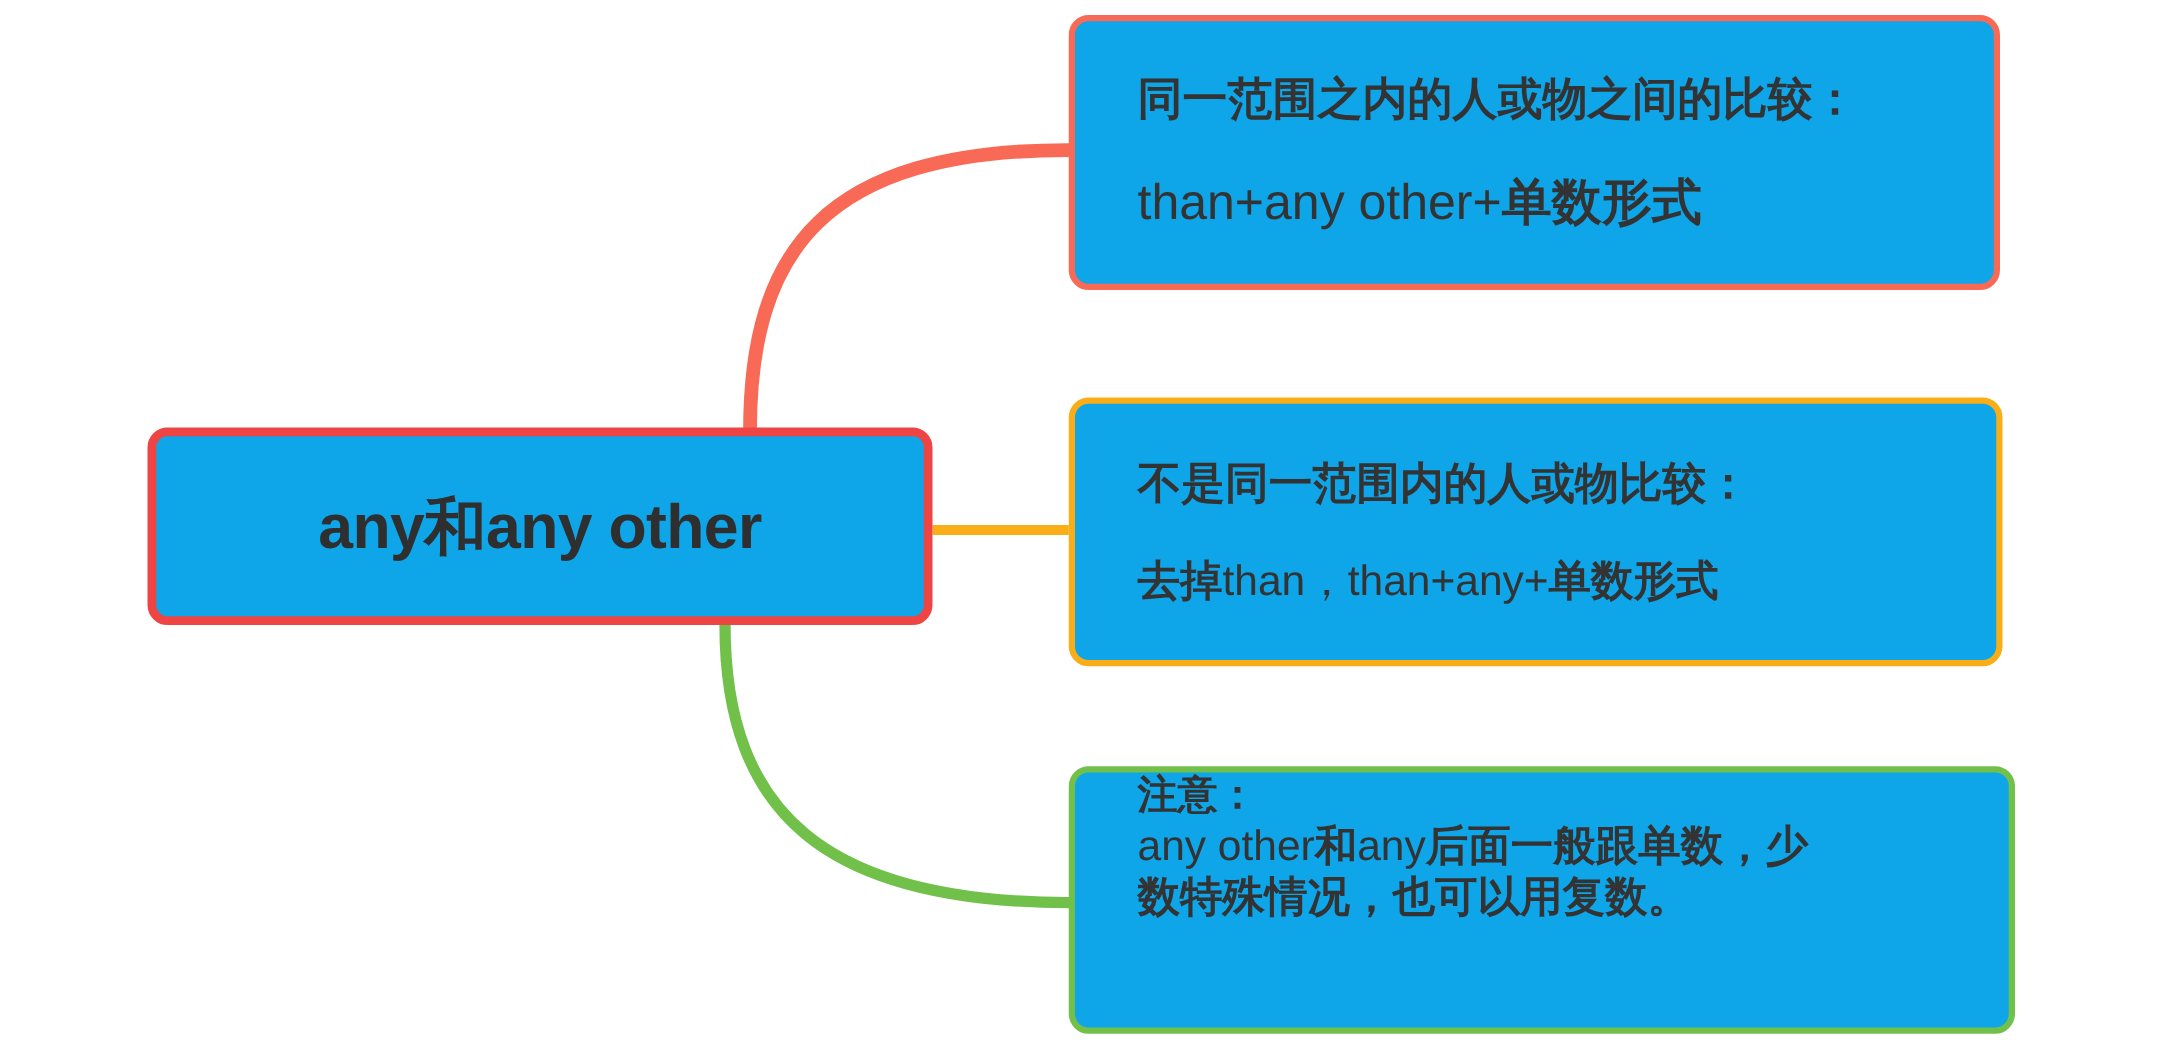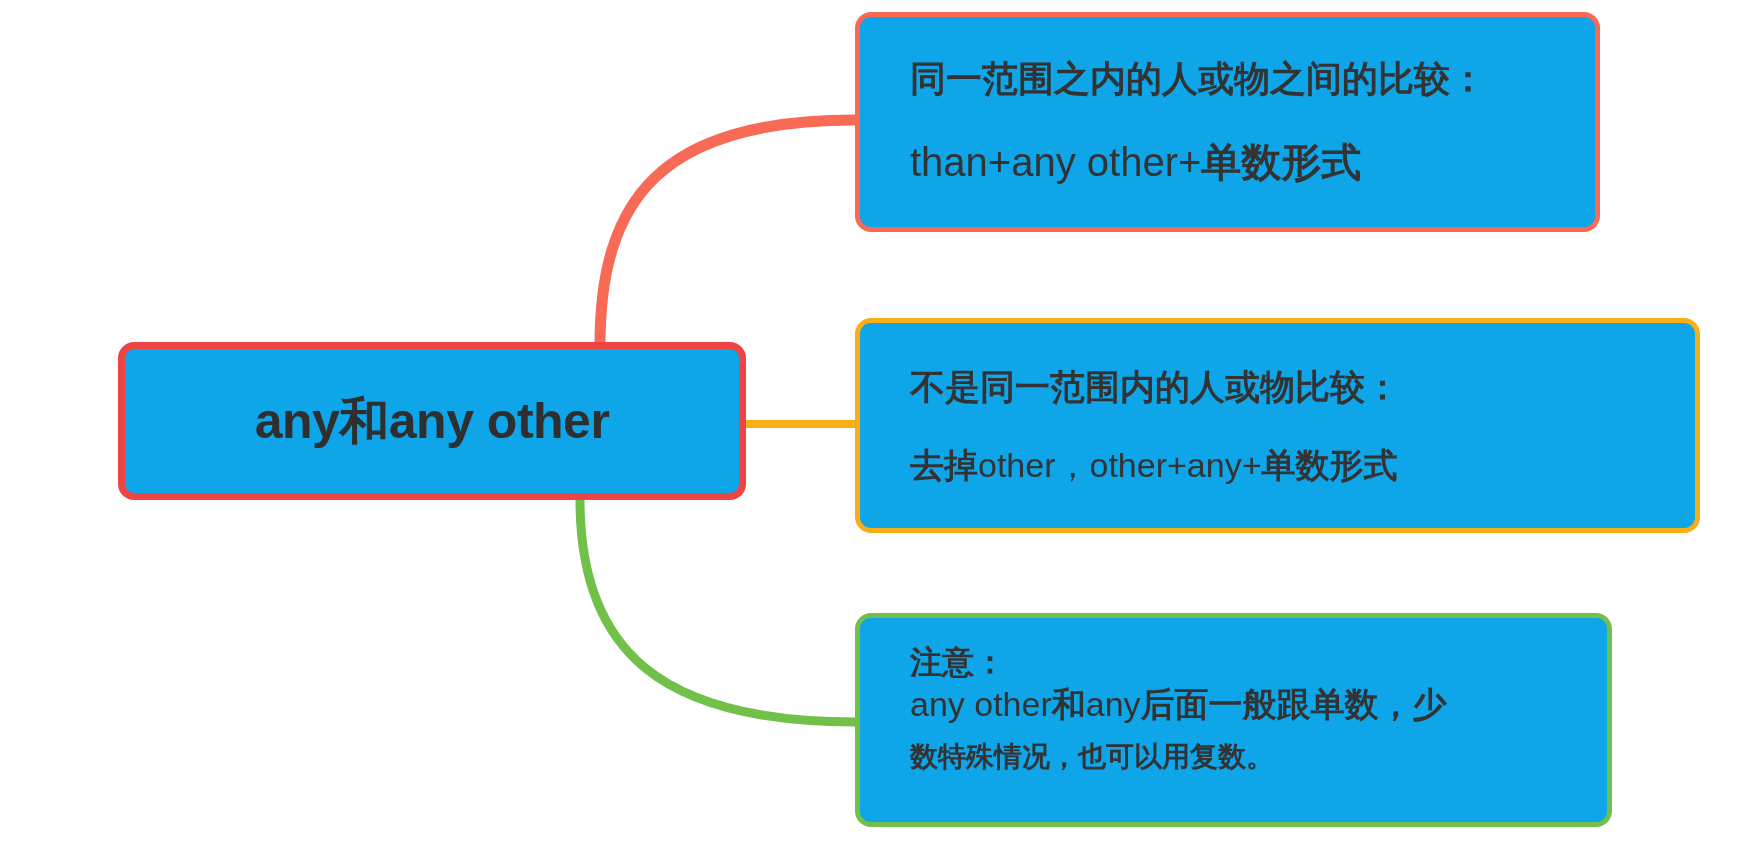--- a/index.html
+++ b/index.html
@@ -63,49 +63,48 @@
   .branch-red {
     left: 855px;
     top: 12px;
     width: 745px;
     height: 220px;
     border-color: #f86a56;
   }
   .branch-orange {
     left: 855px;
     top: 318px;
-    width: 845px;
+    width: 747px;
     height: 215px;
     border-color: #f9ae17;
   }
   .branch-green {
     left: 855px;
     top: 613px;
     width: 757px;
     height: 214px;
     border-color: #70c04a;
     justify-content: flex-start;
-    padding-top: 27px;
   }
 
   .line {
     color: #333333;
     white-space: nowrap;
     line-height: 1.12;
   }
 
   .s-red-1 { font-size: 36px; font-weight: bold; margin-bottom: 40px; }
   .s-red-2 { font-size: 40px; }
 
   .s-orange-1 { font-size: 35px; font-weight: bold; margin-bottom: 40px; }
   .s-orange-2 { font-size: 34px; }
 
   .s-green-1 { font-size: 32px; font-weight: bold; margin-bottom: 4px; }
-  .s-green-2 { font-size: 34px; margin-bottom: 18px; }
-  .s-green-3 { font-size: 28px; font-weight: bold; }
+  .s-green-2 { font-size: 34px; margin-bottom: 3px; }
+  .s-green-3 { font-size: 34px; font-weight: bold; }
 
   .mixed-bold { font-weight: bold; }
   .mixed-reg  { font-weight: normal; }
 </style>
 </head>
 <body>
 
 <div id="canvas">
 
   <svg id="connectors" viewBox="0 0 1747 845" xmlns="http://www.w3.org/2000/svg">
@@ -124,21 +123,21 @@
   <div class="node branch-node branch-red">
     <div class="line s-red-1">同一范围之内的人或物之间的比较：</div>
     <div class="line s-red-2">
       <span class="mixed-reg">than+any other+</span><span class="mixed-bold">单数形式</span>
     </div>
   </div>
 
   <div class="node branch-node branch-orange">
     <div class="line s-orange-1">不是同一范围内的人或物比较：</div>
     <div class="line s-orange-2">
-      <span class="mixed-bold">去掉</span><span class="mixed-reg">other，other+any+</span><span class="mixed-bold">单数形式</span>
+      <span class="mixed-bold">去掉</span><span class="mixed-reg">than，than+any+</span><span class="mixed-bold">单数形式</span>
     </div>
   </div>
 
   <div class="node branch-node branch-green">
     <div class="line s-green-1">注意：</div>
     <div class="line s-green-2">
       <span class="mixed-reg">any other</span><span class="mixed-bold">和</span><span class="mixed-reg">any</span><span class="mixed-bold">后面一般跟单数，少</span>
     </div>
     <div class="line s-green-3">数特殊情况，也可以用复数。</div>
   </div>

